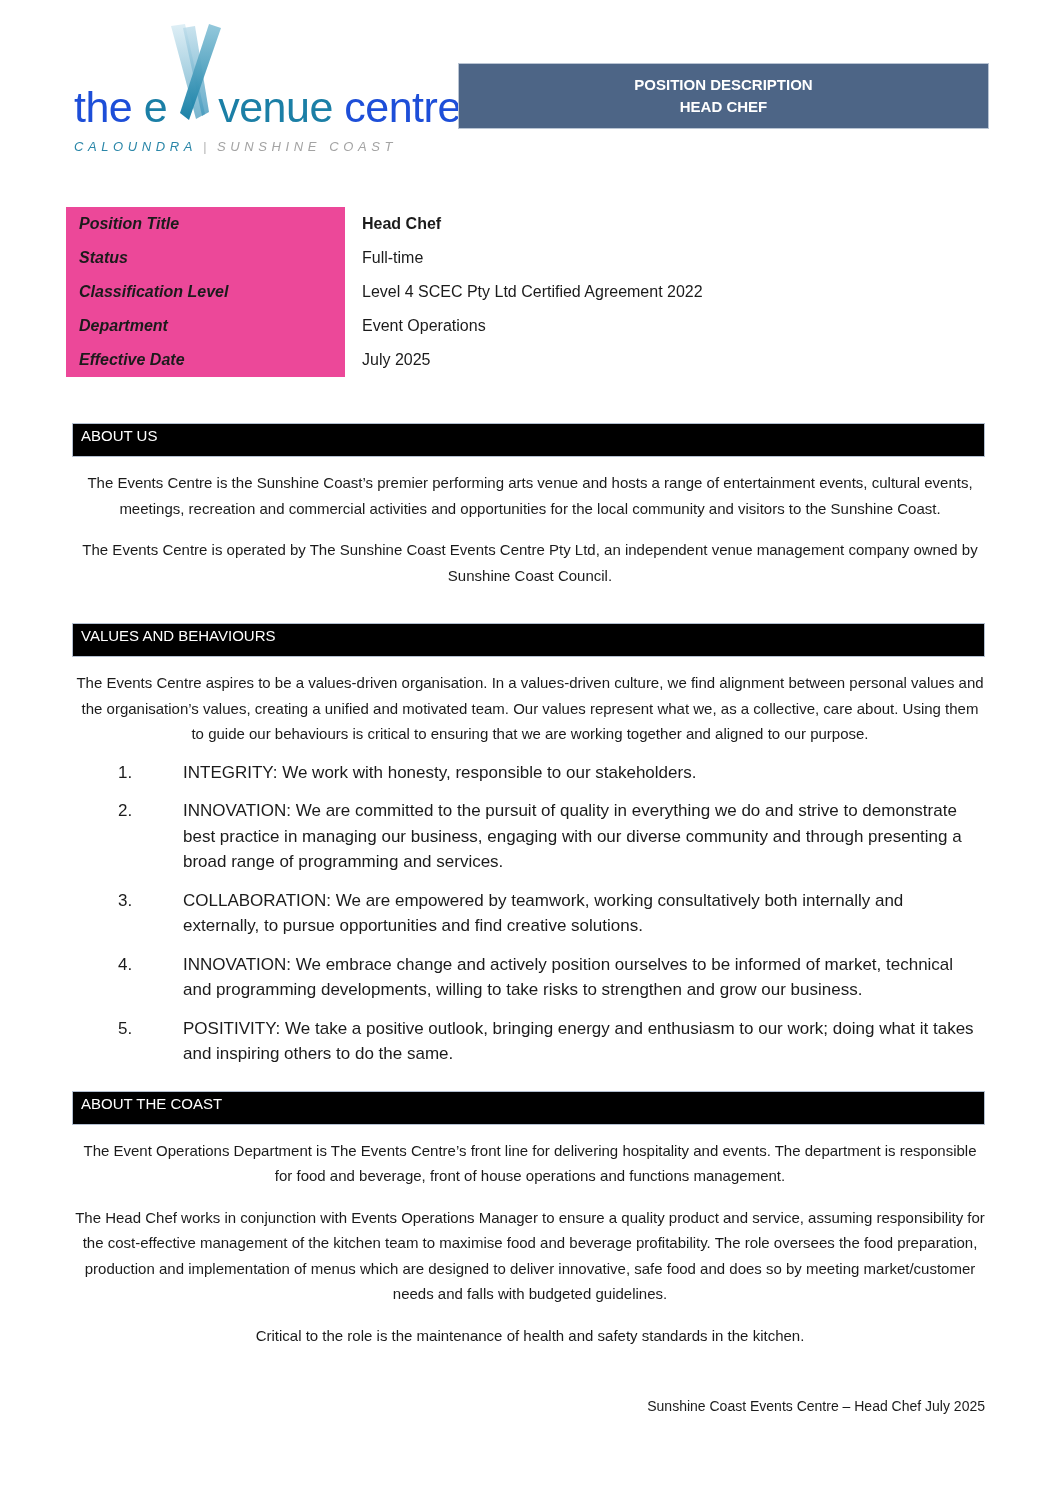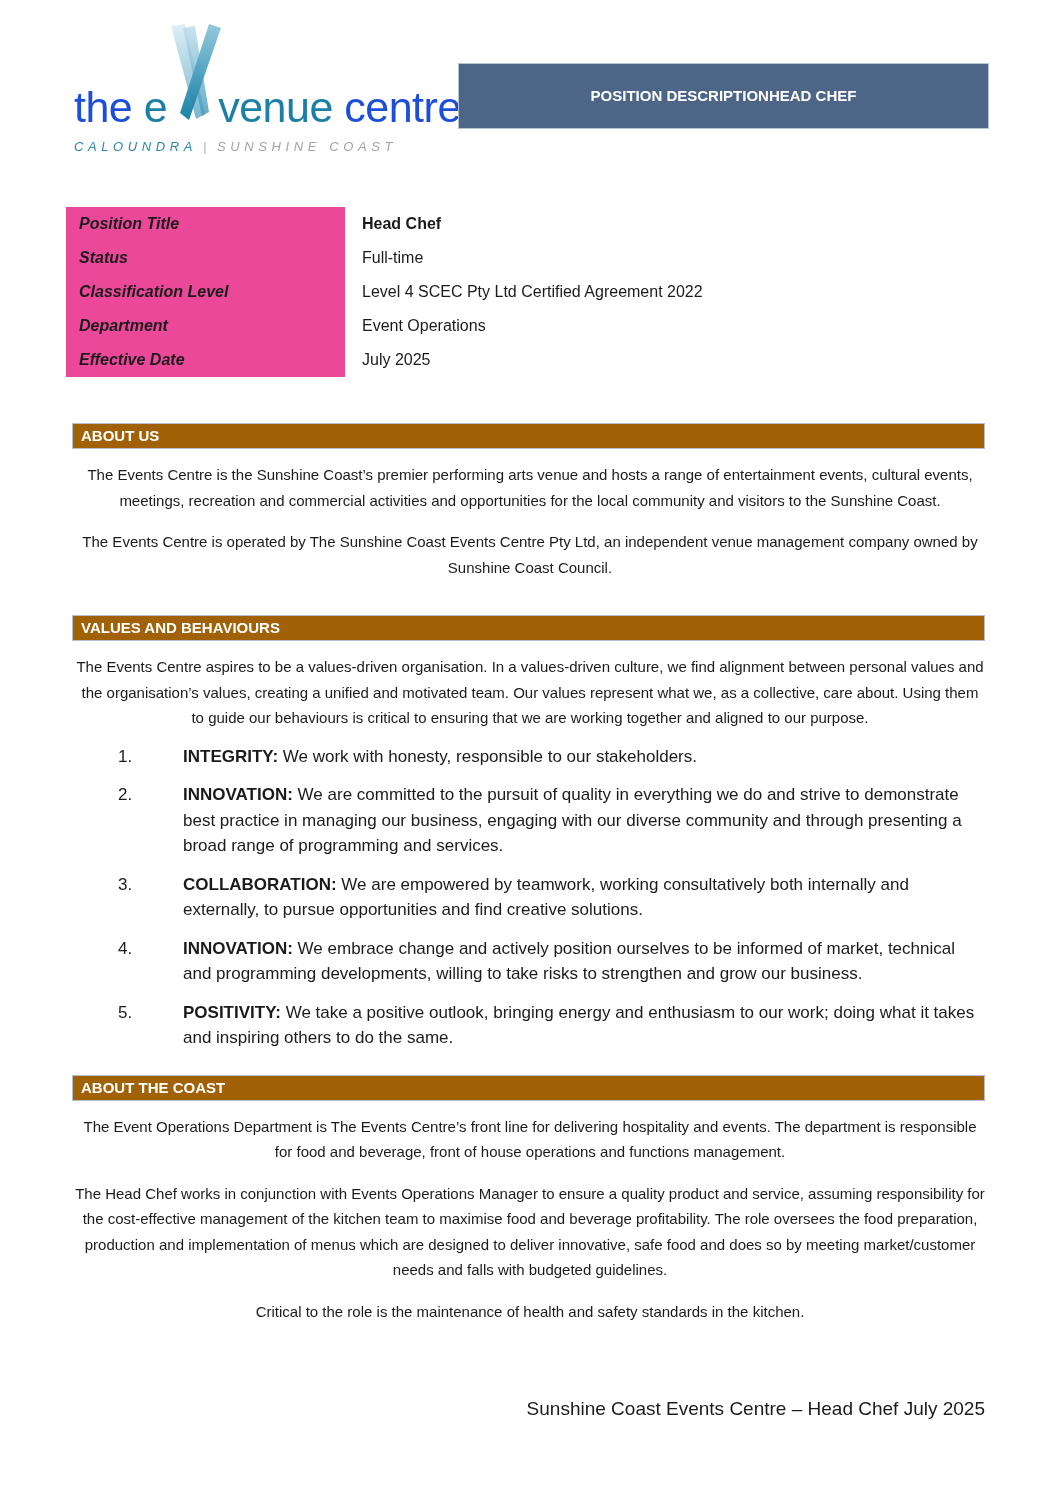--- a/index.html
+++ b/index.html
@@ -22,63 +22,63 @@
   .tagline { margin-top: 9px; font-size: 13px; letter-spacing: 4.6px; white-space: nowrap; font-style: italic; }
   .tag-teal { color: #2a86a8; }
   .tag-gray { color: #a3a3a3; }
   .tag-sep  { color: #b5b5b5; margin: 0 6px; }
 
   
   .header-box {
     position: absolute; left: 458px; top: 63px; width: 531px; height: 66px;
     background: #4d6586; border: 1px solid #b9c4d3;
     color: #ffffff; font-weight: bold; font-size: 15px; line-height: 22px;
-    display: flex; flex-direction: row; align-items: center; justify-content: center;
+    display: flex; flex-direction: column; align-items: center; justify-content: center;
     text-align: center;
   }
 
   
   .content { position: absolute; left: 72px; top: 207px; width: 913px; }
 
   
   .detail-table { margin-left: -6px; width: 919px; }
   .d-row { display: flex; align-items: stretch; min-height: 34px; }
   .d-label {
     width: 279px; flex: 0 0 279px; background: #ec4899;
     font-weight: bold; font-style: italic; font-size: 16px;
     display: flex; align-items: center; padding-left: 13px;
   }
   .d-value { display: flex; align-items: center; padding-left: 17px; font-size: 16px; }
   .d-value.bold { font-weight: bold; }
 
   
   .section-bar {
-    background: #a16207; border: 1px solid #b3bfd0;
-    color: #ffffff; font-weight: bold; font-size: 15px;
-    padding: 3px 8px 4px 8px;
+    background: #000000; border: 1px solid #b3bfd0;
+    color: #ffffff; font-weight: normal; font-size: 15px;
+    padding: 3px 8px 12px 8px;
   }
   .bar-about  { margin-top: 46px; }
   .bar-values { margin-top: 35px; }
   .bar-role   { margin-top: 24px; }
 
   
   .para { margin: 16px 0 0 3px; font-size: 15px; line-height: 25.5px; text-align: center; }
   .para-first { margin-top: 13px; }
 
   
   .vlist { margin-top: 2px; }
   .vitem { display: flex; margin-top: 13px; font-size: 17px; line-height: 25.5px; }
   .vnum  { flex: 0 0 65px; margin-left: 46px; }
   .vbody { flex: 1; padding-right: 2px; }
-  .vlead { font-weight: bold; }
+  .vlead { font-weight: normal; }
 
   
   .footer {
     position: absolute; right: 74px; top: 1398px;
-    font-size: 19px; color: #1b1b1b;
+    font-size: 14px; color: #1b1b1b;
   }
 </style>
 </head>
 <body>
 
 <div class="logo">
   <div class="logo-line">
     <span class="lg-gray">the</span>
     <span class="lg-gray">&nbsp;</span>
     <span class="lg-blue">e</span>

